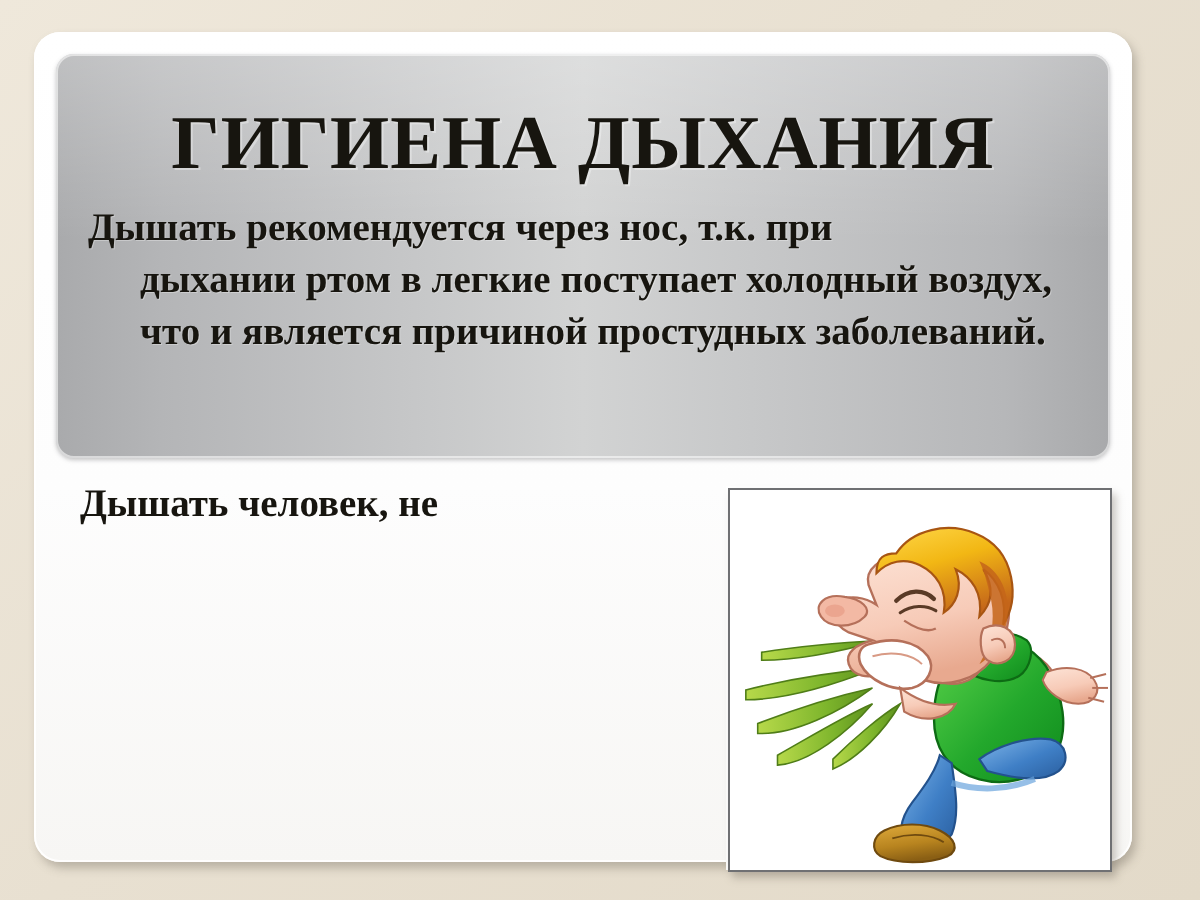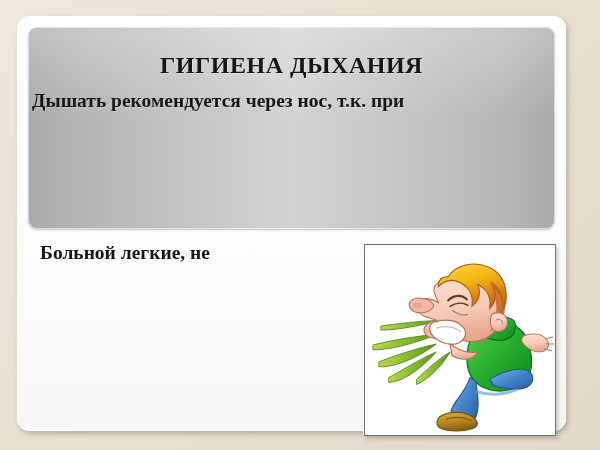--- a/index.html
+++ b/index.html
@@ -74,32 +74,32 @@
   }
 
   .title {
     position: relative;
     z-index: 2;
     margin: 0;
     padding: 26px 10px 0 10px;
     text-align: center;
     font-family: "Liberation Serif", "DejaVu Serif", serif;
     font-weight: bold;
-    font-size: 24px;
+    font-size: 38px;
     line-height: 1.0;
     letter-spacing: 0.5px;
     color: #17150f;
     text-shadow: 1px 1px 0 rgba(255,255,255,0.35);
   }
 
   .lead {
     position: relative;
     z-index: 2;
     margin: 0;
-    padding: 11px 20px 0 4px;
+    padding: 11px 20px 0 16px;
     font-family: "Liberation Serif", "DejaVu Serif", serif;
     font-weight: bold;
     font-size: 19.5px;
     line-height: 1.33;
     color: #17150f;
     text-indent: 0;
     text-align: left;
     text-shadow: 0.5px 0.5px 0 rgba(255,255,255,0.30);
   }
   .lead .cont {
@@ -160,27 +160,28 @@
 
 <div class="slide">
 
   <div class="card">
 
     <div class="grey-panel">
       <h1 class="title">ГИГИЕНА ДЫХАНИЯ</h1>
 
       <p class="lead">
         <span>Дышать рекомендуется через нос, т.к. при</span>
+        <span class="cont">дыхании ртом в легкие поступает холодный воздух, что и является причиной простудных заболеваний.</span>
       </p>
     </div>
 
     <div class="bottom">
 
       <p class="body-text">
-        <span>Больной легкие, не</span>
+        <span>Дышать человек, не</span>
       </p>
 
       <div class="picture-frame">
         <svg viewBox="0 0 192 192" xmlns="http://www.w3.org/2000/svg">
           <defs>
             <linearGradient id="gShirt" x1="0" y1="0" x2="1" y2="1">
               <stop offset="0%" stop-color="#5ad24a"></stop>
               <stop offset="55%" stop-color="#23a82c"></stop>
               <stop offset="100%" stop-color="#0f8a1c"></stop>
             </linearGradient>

